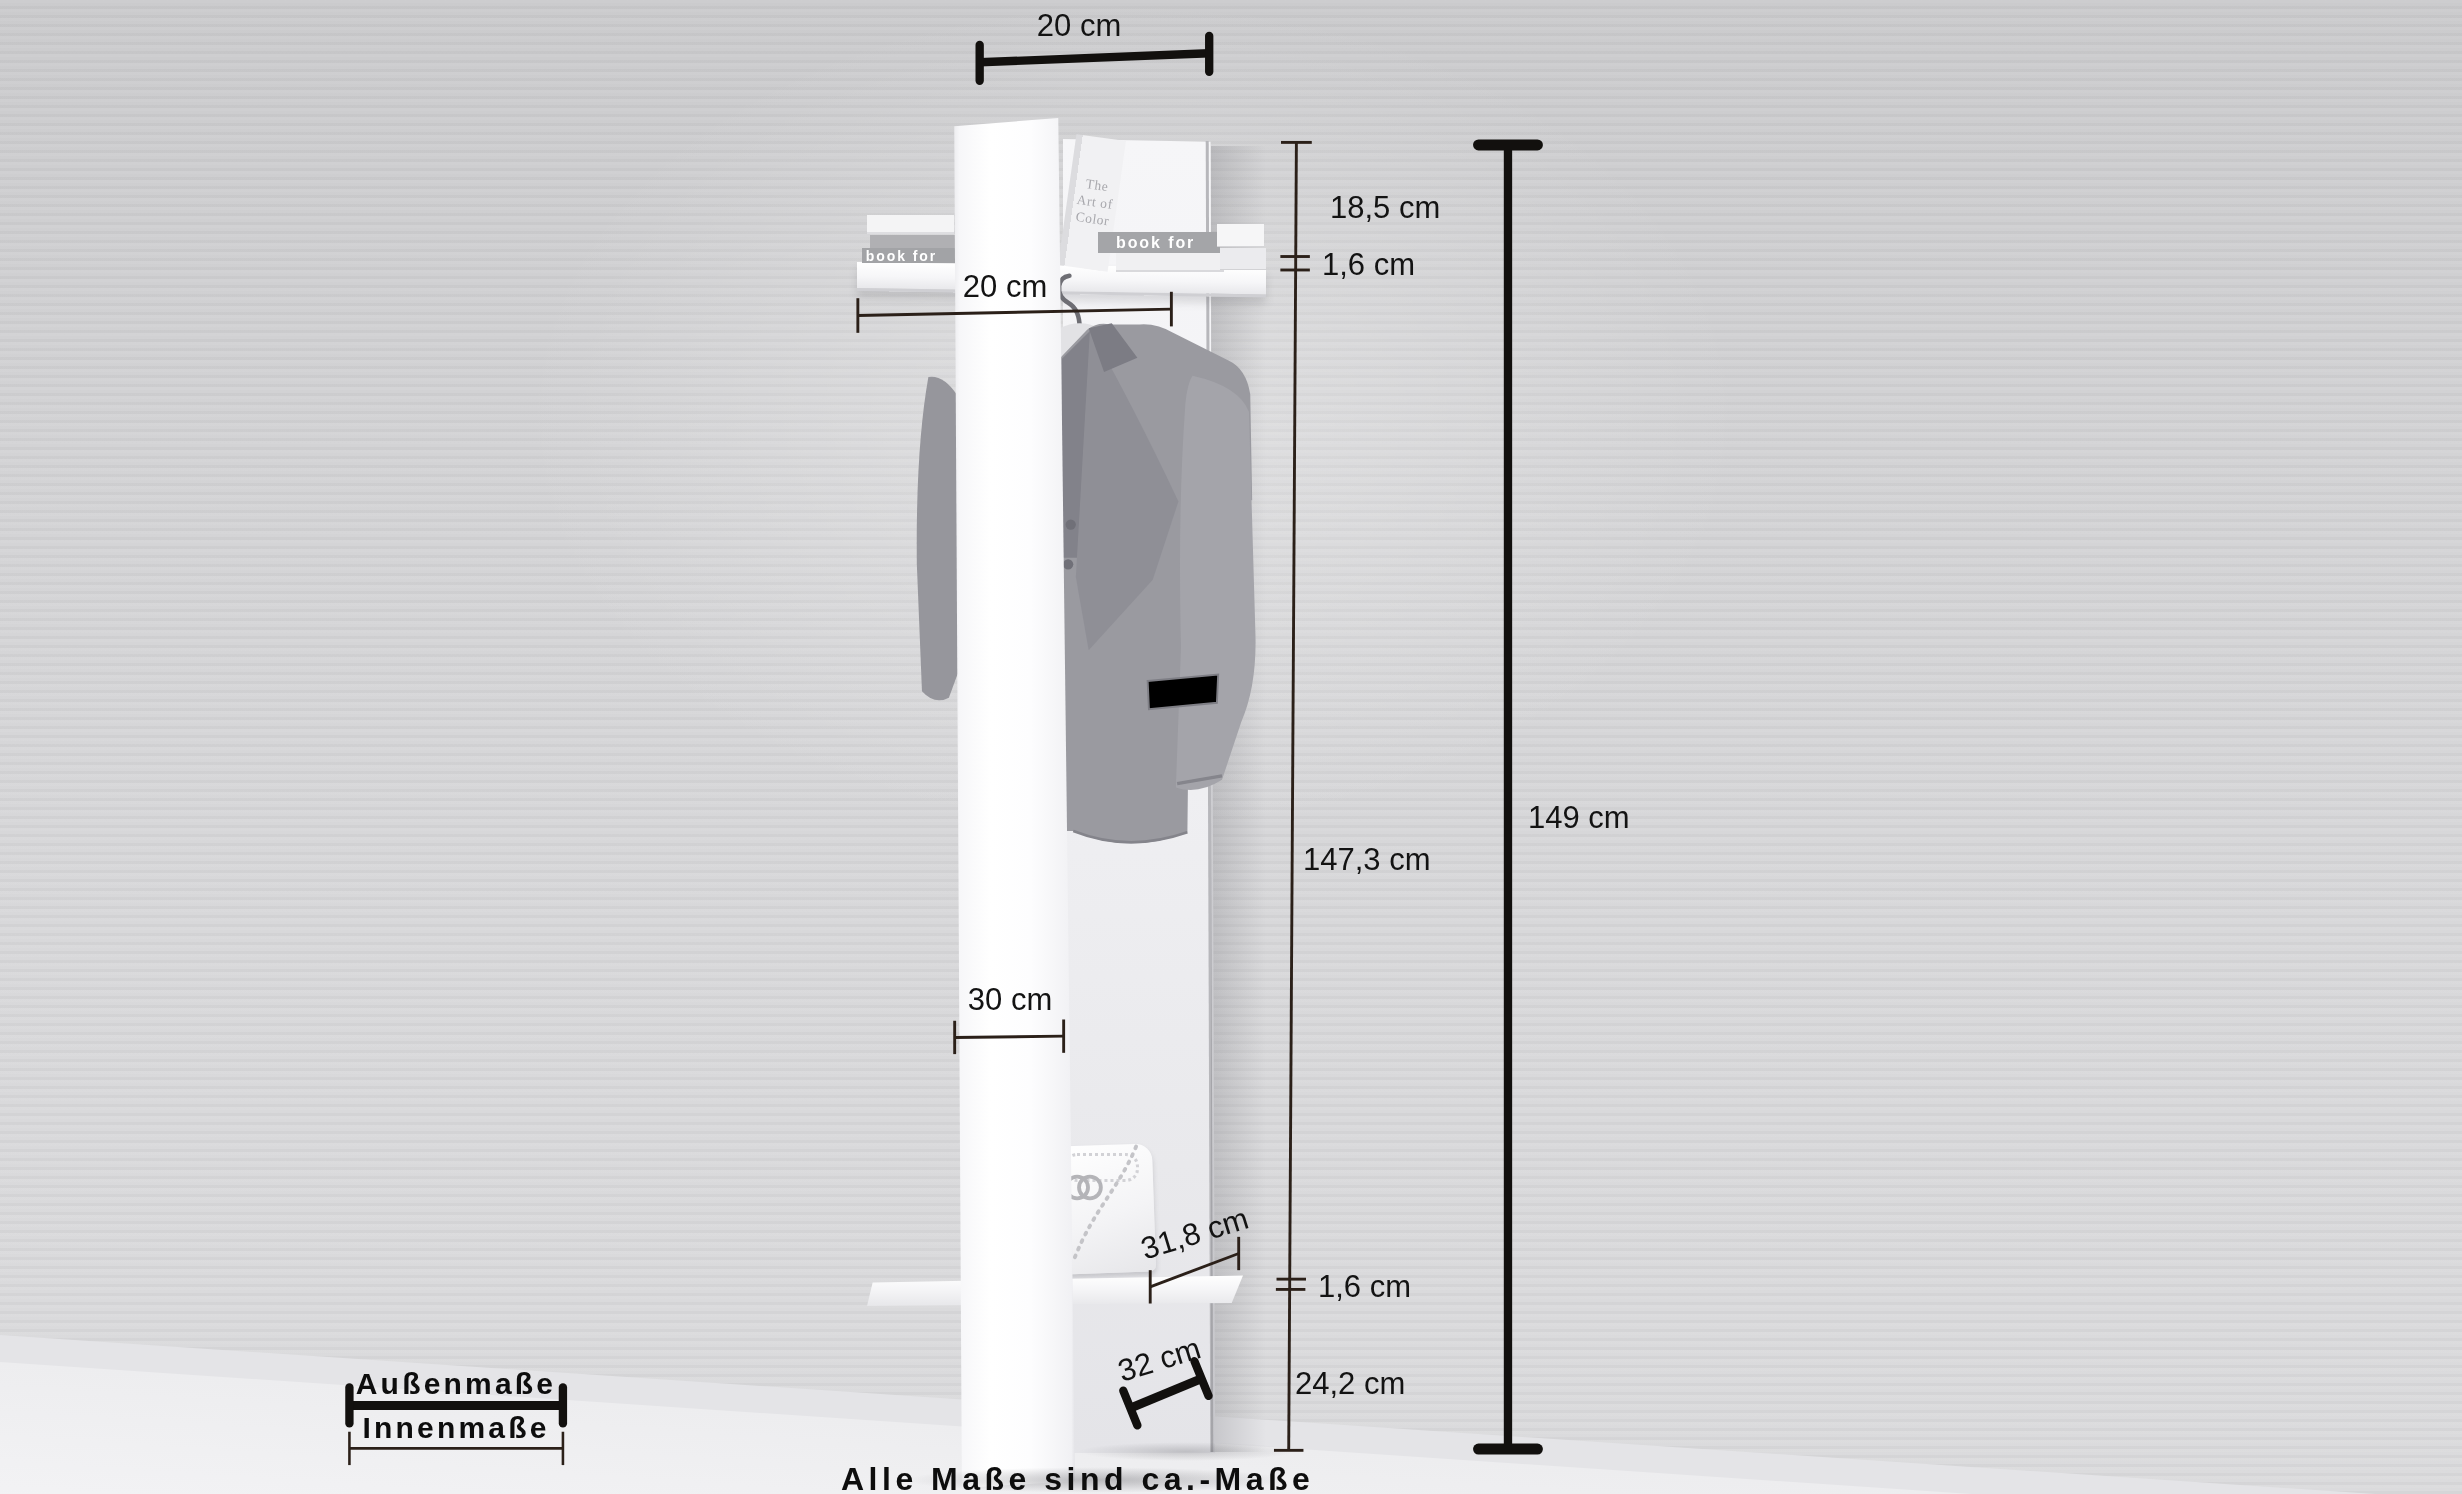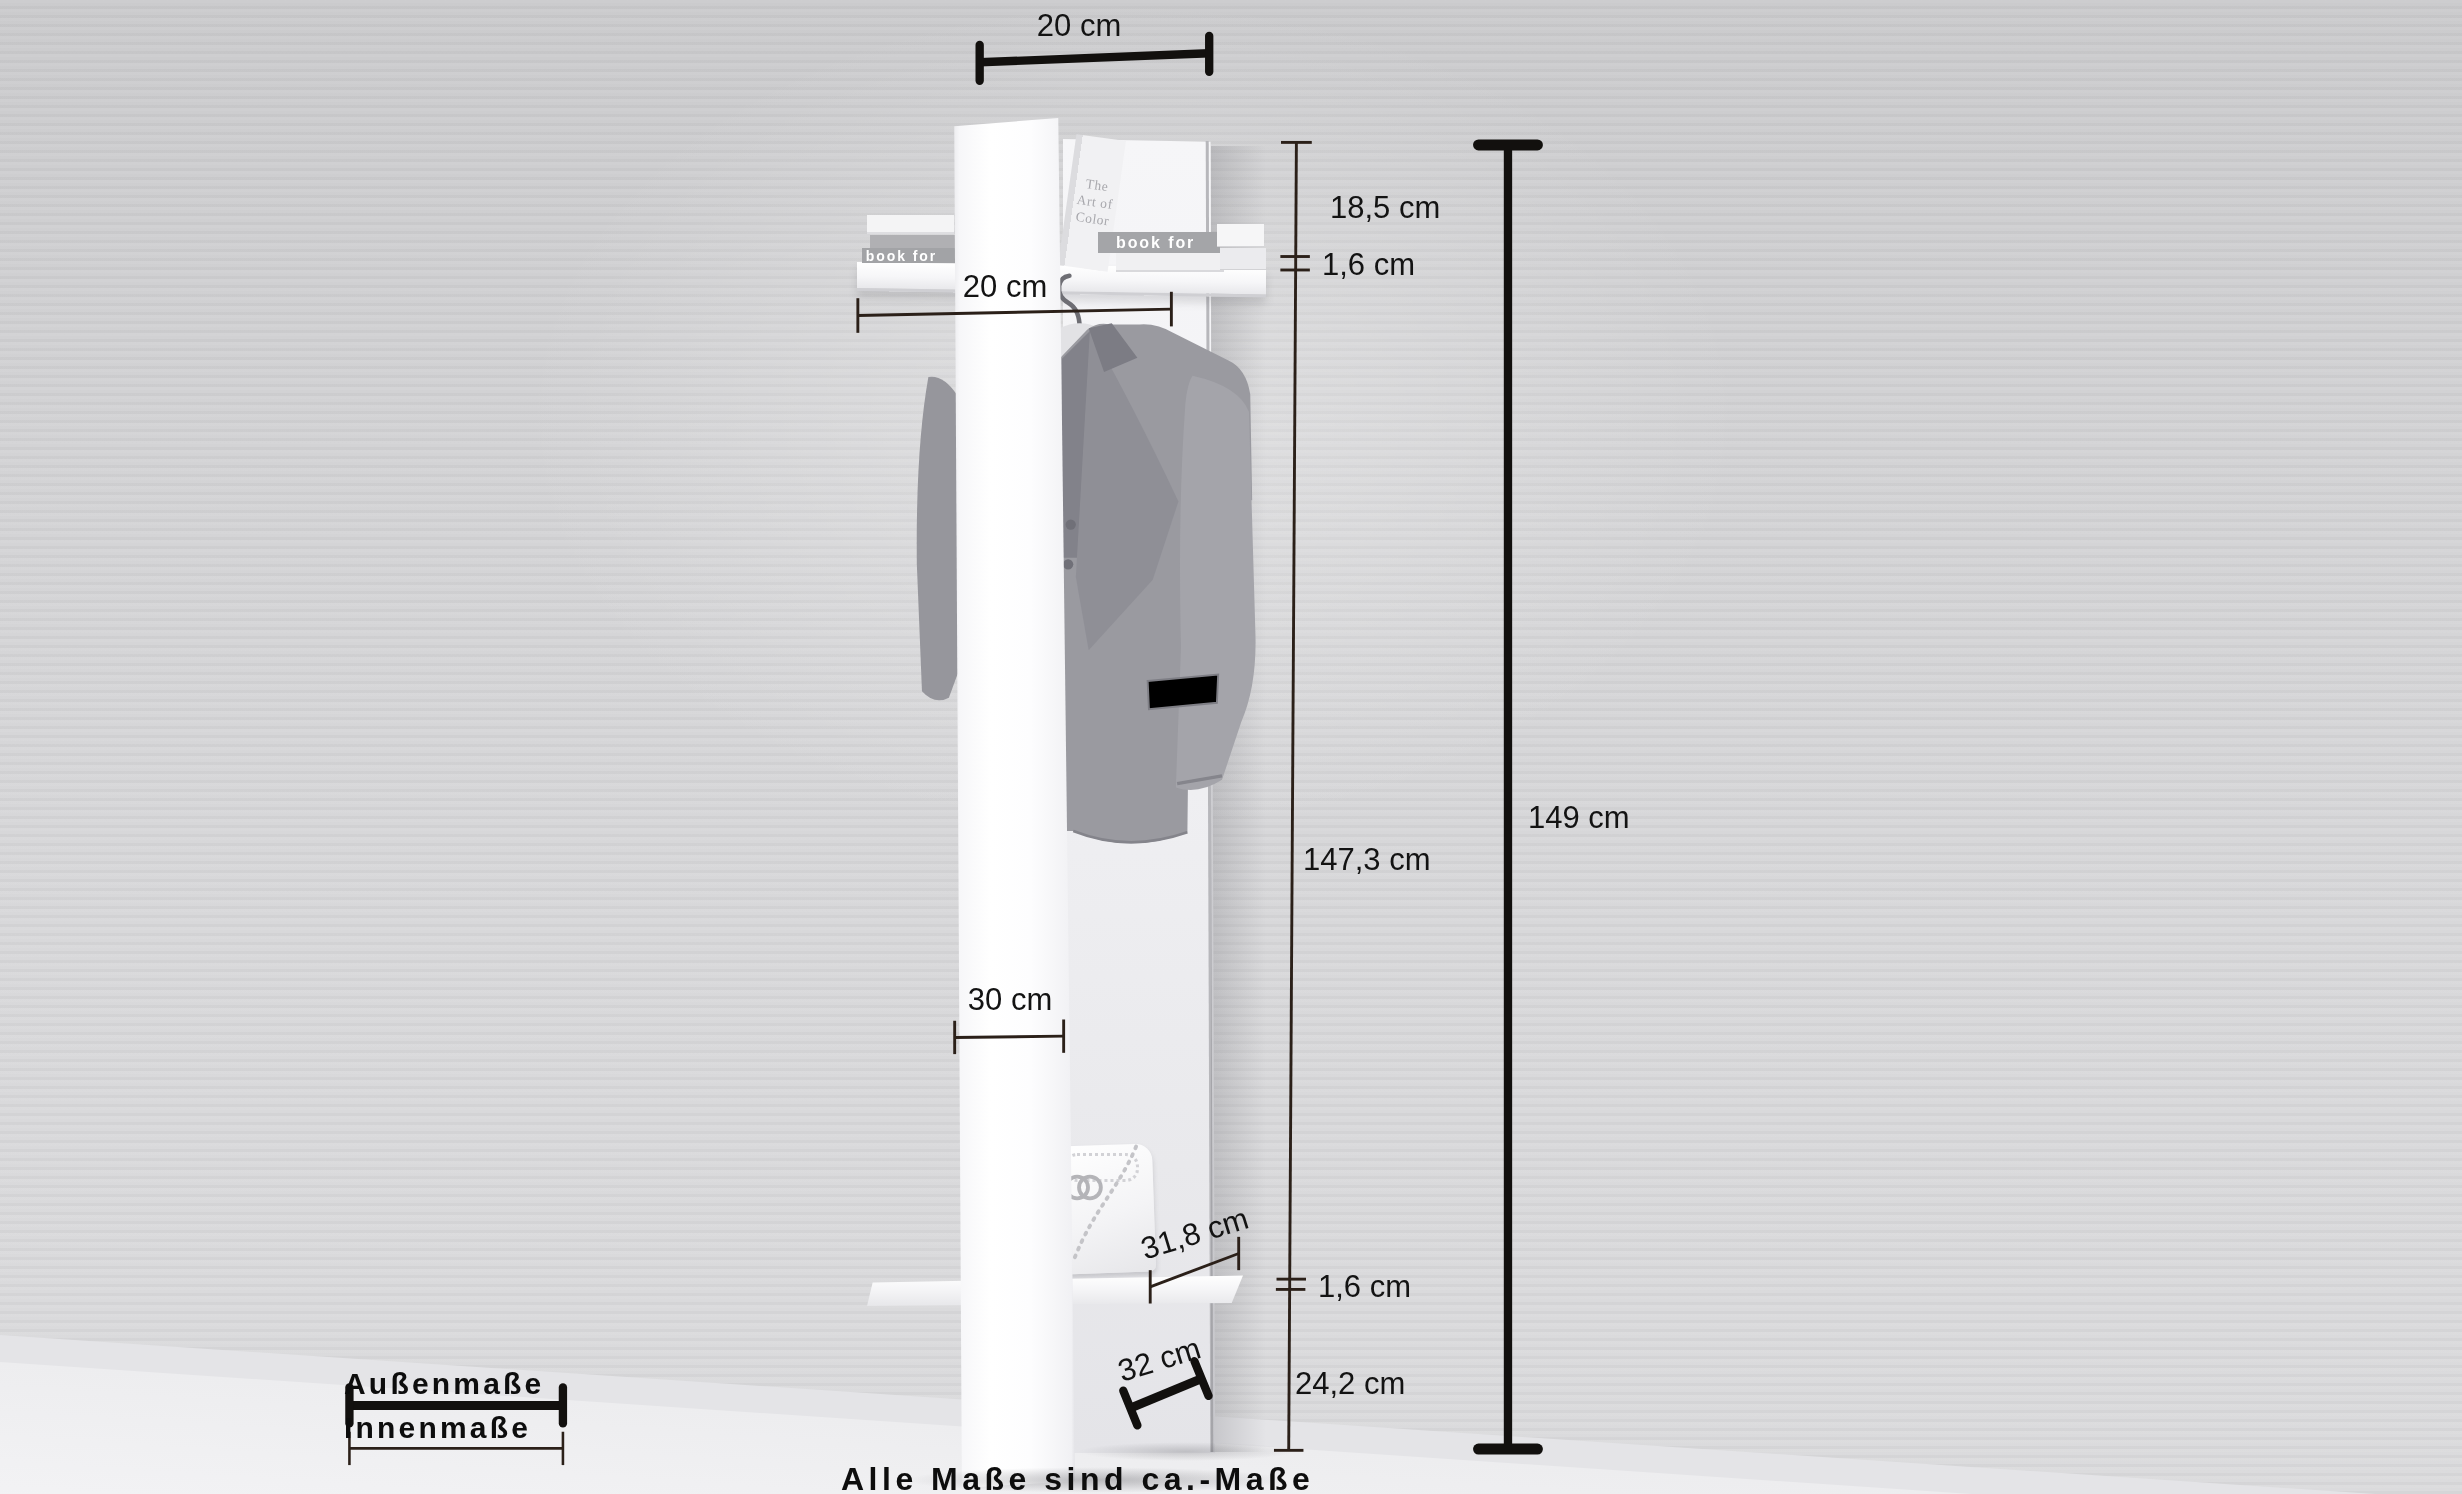--- a/index.html
+++ b/index.html
@@ -54,21 +54,21 @@
   .bag-body{left:1057px;top:1145px;width:97px;height:128px;border-radius:11.5px 16.7px 6.4px 6.4px;
     background:linear-gradient(160deg,#ffffff 0%,#f4f4f6 55%,#e6e6e9 100%);
     box-shadow:0 3.8px 5.1px rgba(100,100,108,.25);transform:rotate(-2deg);}
   .bag-pearls{left:1064px;top:1153px;width:69px;height:23px;border-radius:13px;
     border:3.2px dotted #d2d2d6;}
   
   .dim-label{position:absolute;font-size:31px;line-height:1.05;color:#131313;white-space:nowrap;}
   .center{text-align:center;}
   .rot{transform:rotate(-17deg);transform-origin:center;}
   .bold-label{position:absolute;font-size:30px;font-weight:bold;letter-spacing:3.2px;
-    color:#0d0d0d;white-space:nowrap;text-align:left;}
+    color:#0d0d0d;white-space:nowrap;text-align:center;}
   svg{position:absolute;left:0;top:0;}
 </style>
 </head>
 <body>
 
 <div id="stage">
 
   <div class="abs floor-band"></div>
   <div class="abs floor"></div>
 

